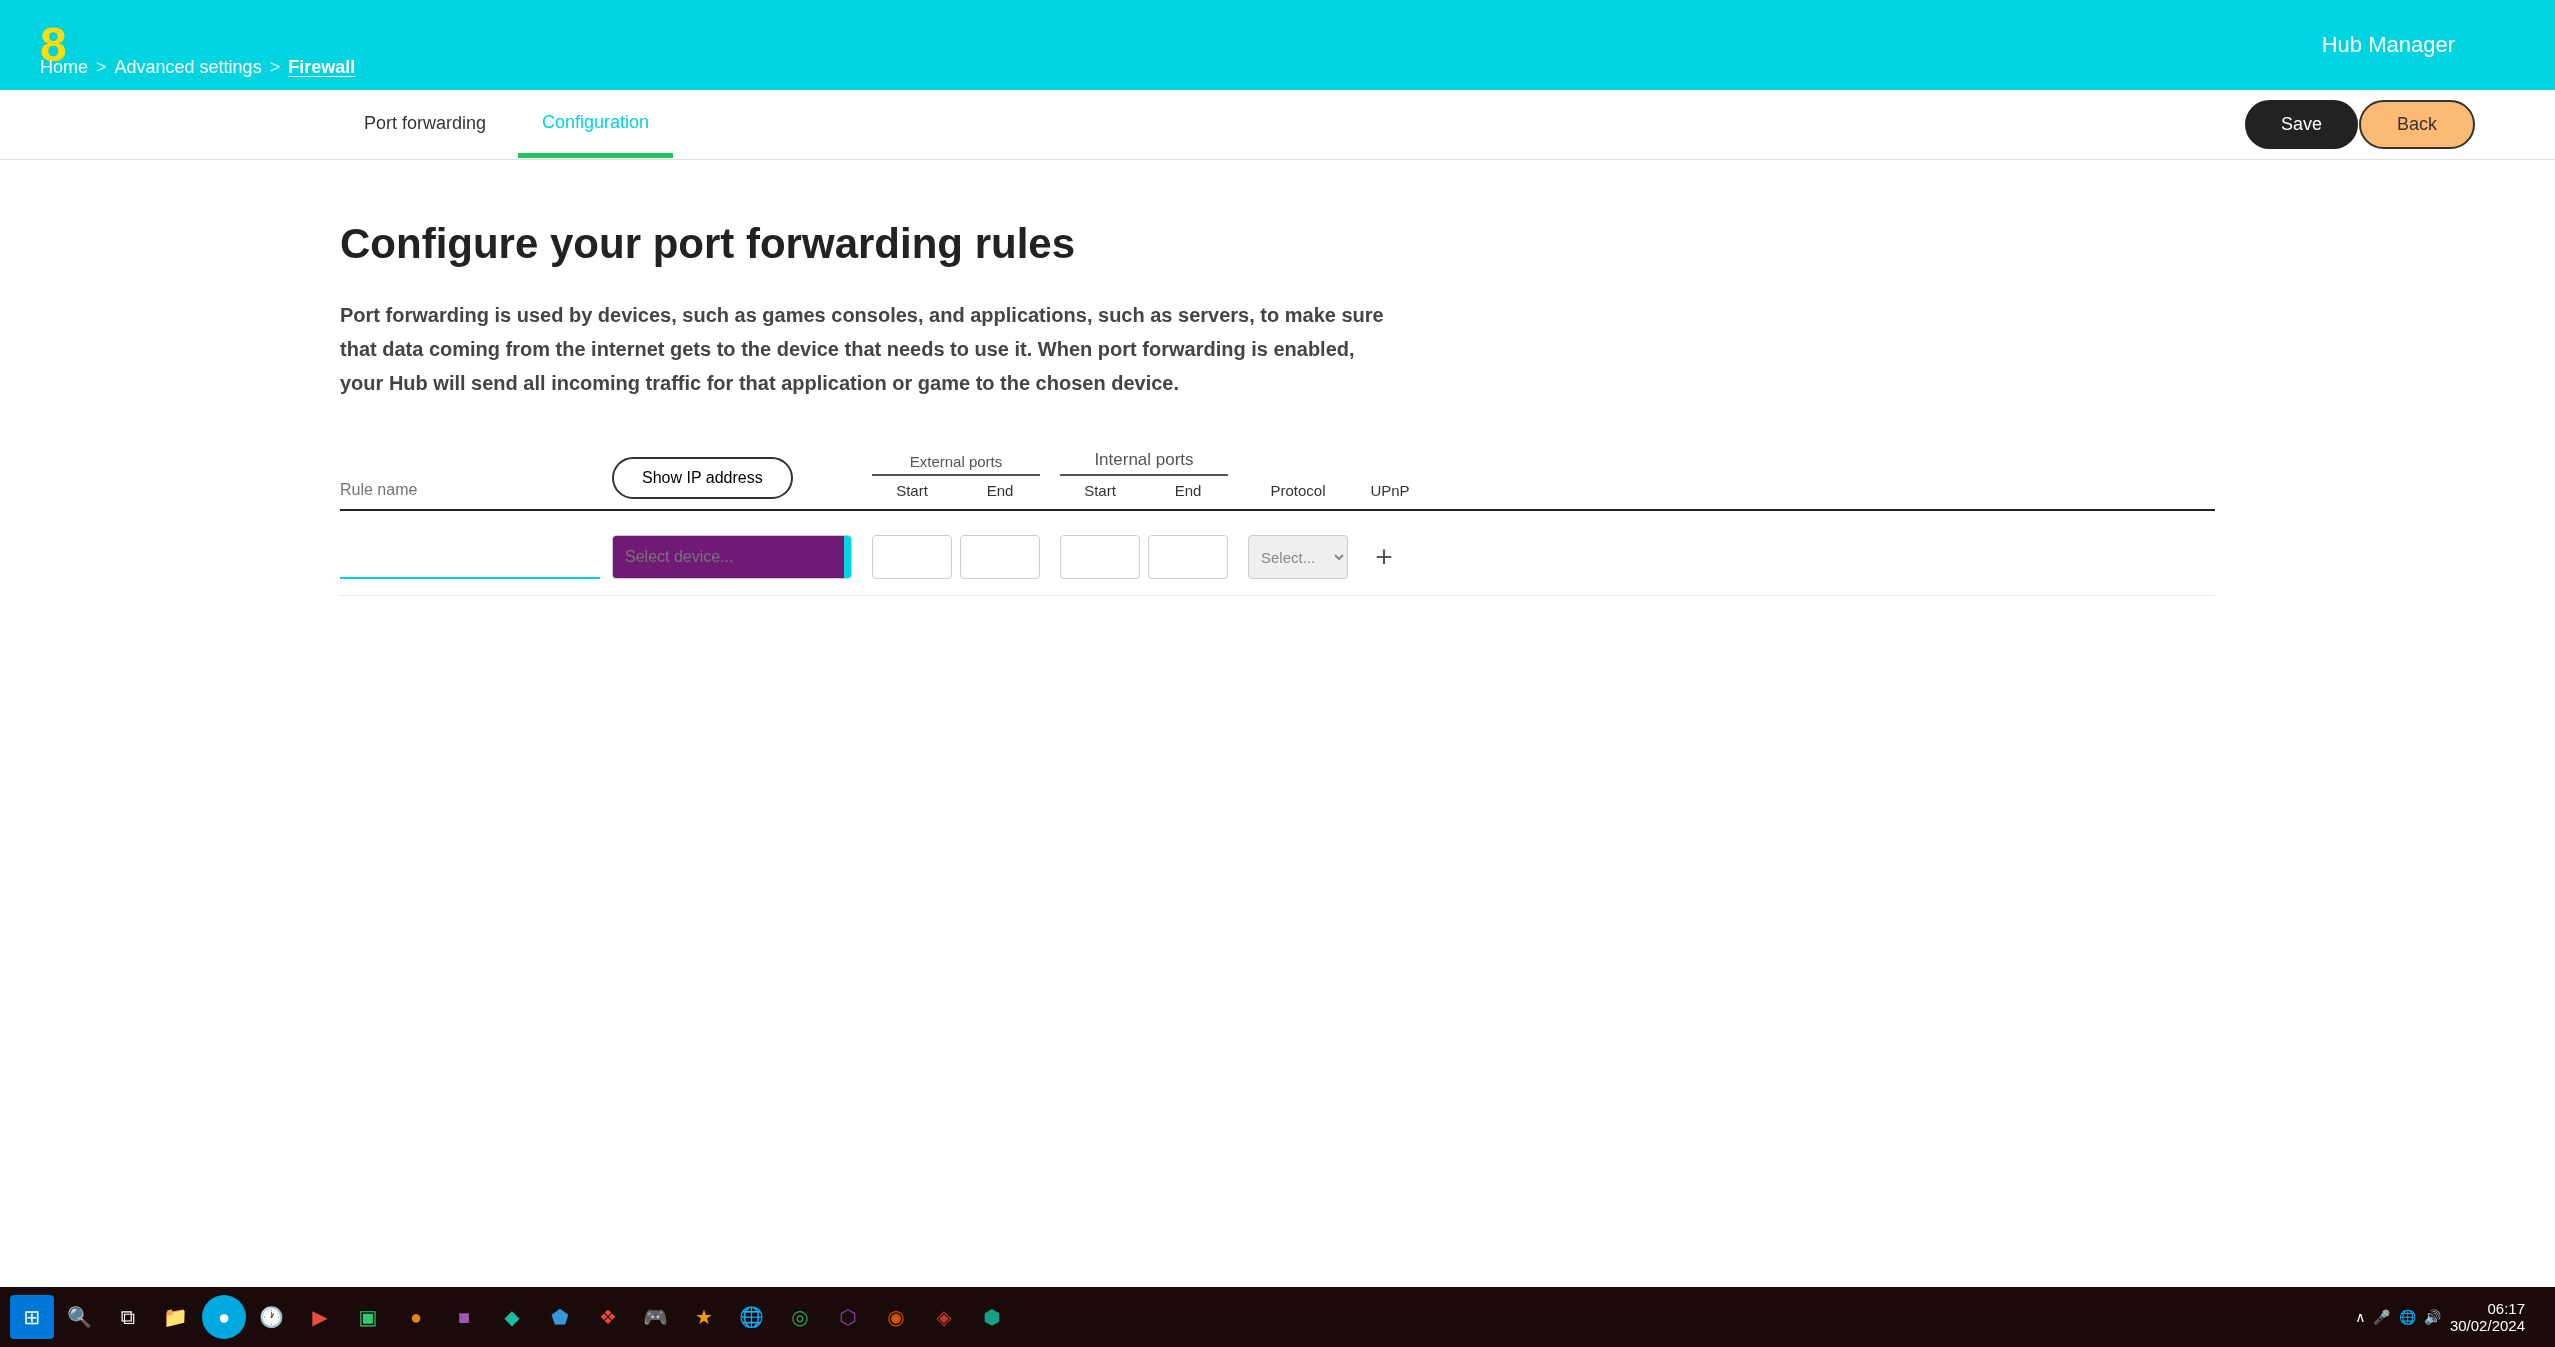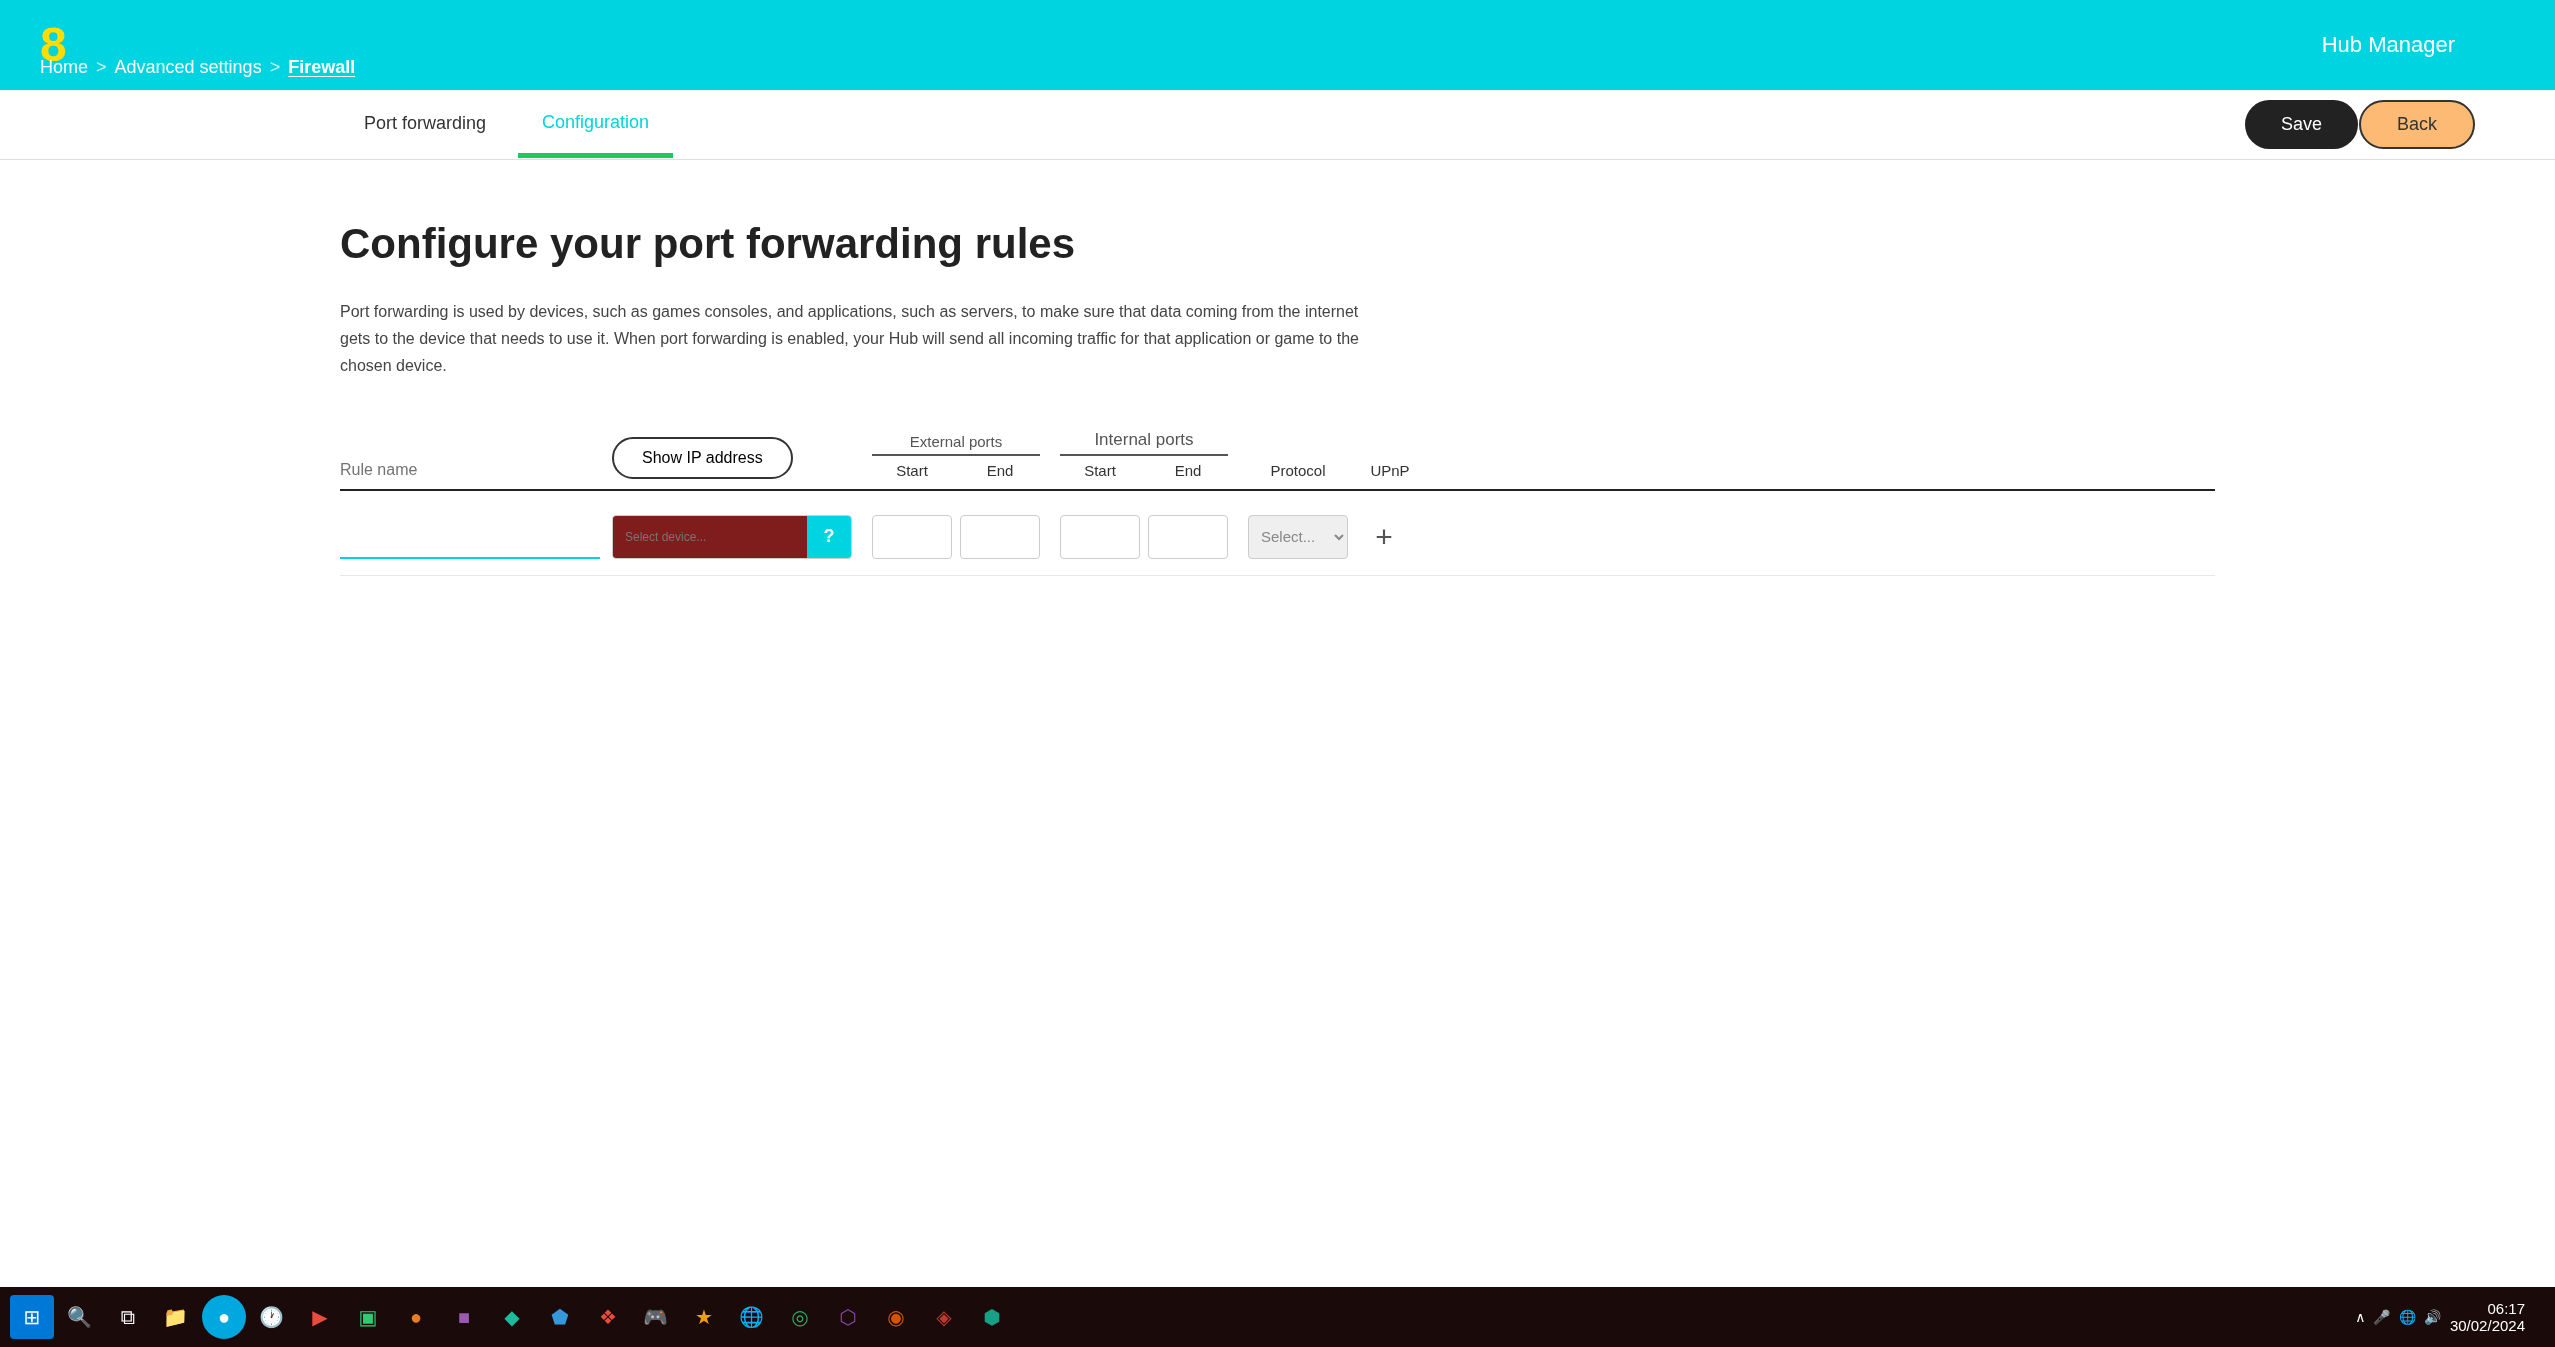--- a/index.html
+++ b/index.html
@@ -103,25 +103,26 @@
       padding: 60px 340px 60px 340px;
       min-height: calc(1347px - 90px - 70px - 60px);
     }
     .page-title {
       font-size: 42px;
       font-weight: 600;
       color: #222;
       margin-bottom: 30px;
     }
     .page-description {
-      font-size: 16px;
+      font-size: 20px;
       color: #444;
       line-height: 1.7;
       max-width: 1050px;
       margin-bottom: 50px;
+      font-weight: bold;
     }
 
     
     .table-header {
       display: flex;
       align-items: flex-end;
       margin-bottom: 8px;
       border-bottom: 2px solid #222;
       padding-bottom: 10px;
     }
@@ -223,24 +224,24 @@
       align-items: center;
       border: 1.5px solid #ccc;
       border-radius: 4px;
       height: 44px;
       overflow: hidden;
     }
     .device-select {
       flex: 1;
       border: none;
       outline: none;
-      font-size: 12px;
+      font-size: 16px;
       color: #999;
       padding: 4px 12px;
-      background: #7f1d1d;
+      background: #701a75;
       height: 100%;
     }
     .device-help-icon {
       background: #00d4e0;
       color: white;
       width: 44px;
       height: 100%;
       display: flex;
       align-items: center;
       justify-content: center;

